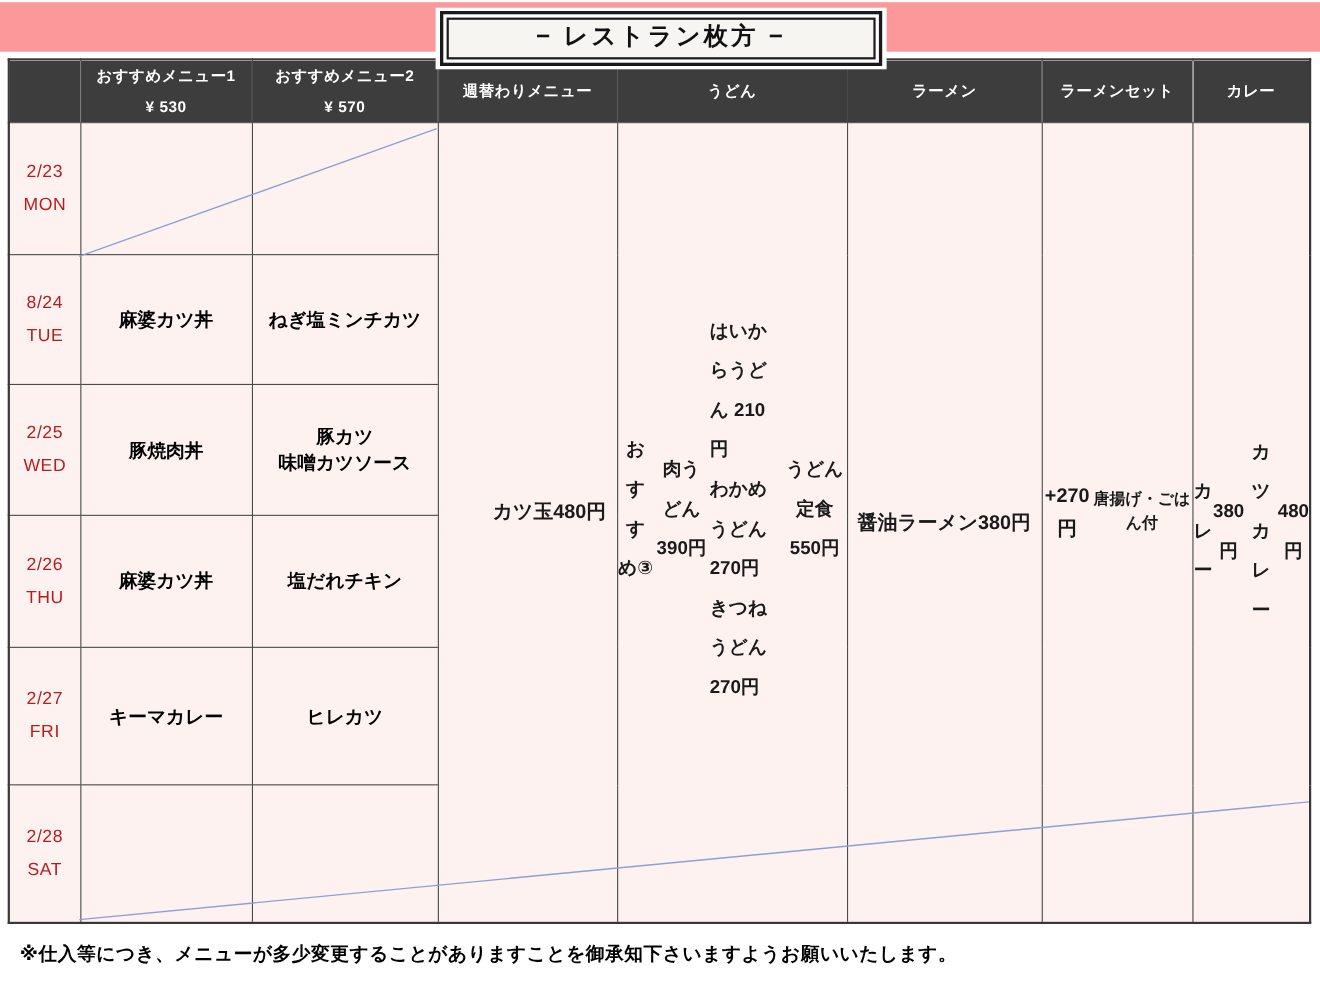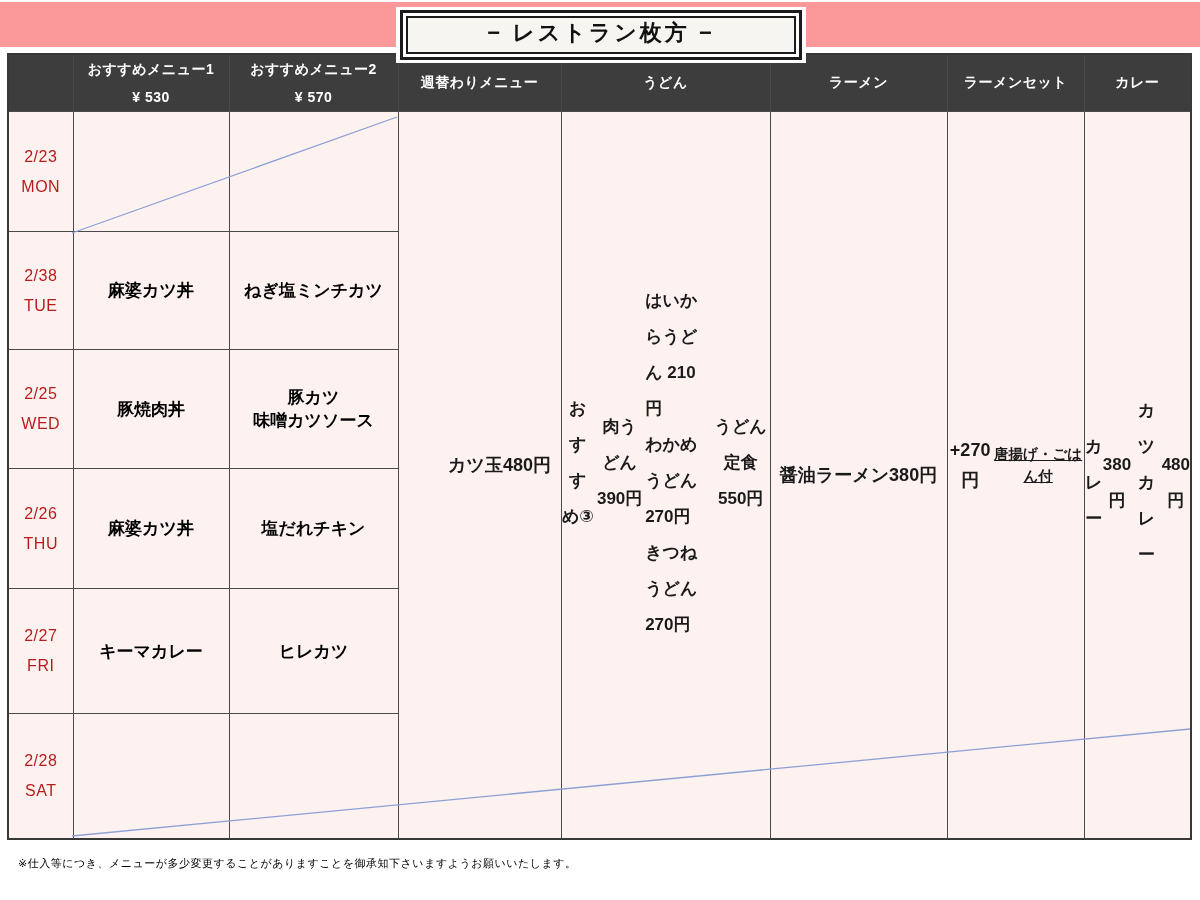--- a/index.html
+++ b/index.html
@@ -55,33 +55,33 @@
 
   .udon-wrap{padding-bottom:24px;font-weight:bold;font-size:17px;}
   .udon-line{line-height:36px;}
   .udon-block{text-align:left;}
   .gap-lg{height:62px;} .gap-sm{height:30px;}
 
   .rm-line{line-height:32px;font-size:18px;font-weight:bold;}
 
   .rset-wrap{padding-bottom:20px;font-weight:bold;}
   .rset-main{line-height:30px;font-size:18px;}
-  .rset-sub{line-height:22px;font-size:14.5px;text-decoration:underline;}
+  .rset-sub{line-height:22px;font-size:14.5px;}
 
   .curry-wrap{padding-top:16px;font-weight:bold;font-size:17px;}
   .cu-line{line-height:36px;}
   .curry-gap{height:72px;}
 
   
   svg.overlay{position:absolute;left:0;top:0;z-index:4;pointer-events:none;}
   .strike{stroke:var(--strike-line);stroke-width:1.3;fill:none;}
 
   .note{
     position:absolute;left:18px;top:856px;z-index:2;
-    font-size:11px;font-weight:normal;color:#000;letter-spacing:0.5px;white-space:nowrap;
+    font-size:17px;font-weight:bold;color:#000;letter-spacing:0.5px;white-space:nowrap;
   }
 </style>
 </head>
 <body>
 
 <div class="stage">
 
   <div class="banner"></div>
 
   <div class="title-box">
@@ -172,21 +172,21 @@
             <div class="cu-line">カレー</div>
             <div class="cu-line">380円</div>
             <div class="curry-gap"></div>
             <div class="cu-line">カツカレー</div>
             <div class="cu-line">480円</div>
           </div>
         </td>
       </tr>
       <tr class="r-tue">
         <td class="c-date">
-          <div class="d-line">2/38</div>
+          <div class="d-line">8/24</div>
           <div class="d-line">TUE</div>
         </td>
         <td class="menu-cell">
           <div class="m-line">麻婆カツ丼</div>
           <div class="m-line"></div>
         </td>
         <td class="menu-cell">
           <div class="m-line">ねぎ塩ミンチカツ</div>
           <div class="m-line"></div>
         </td>

